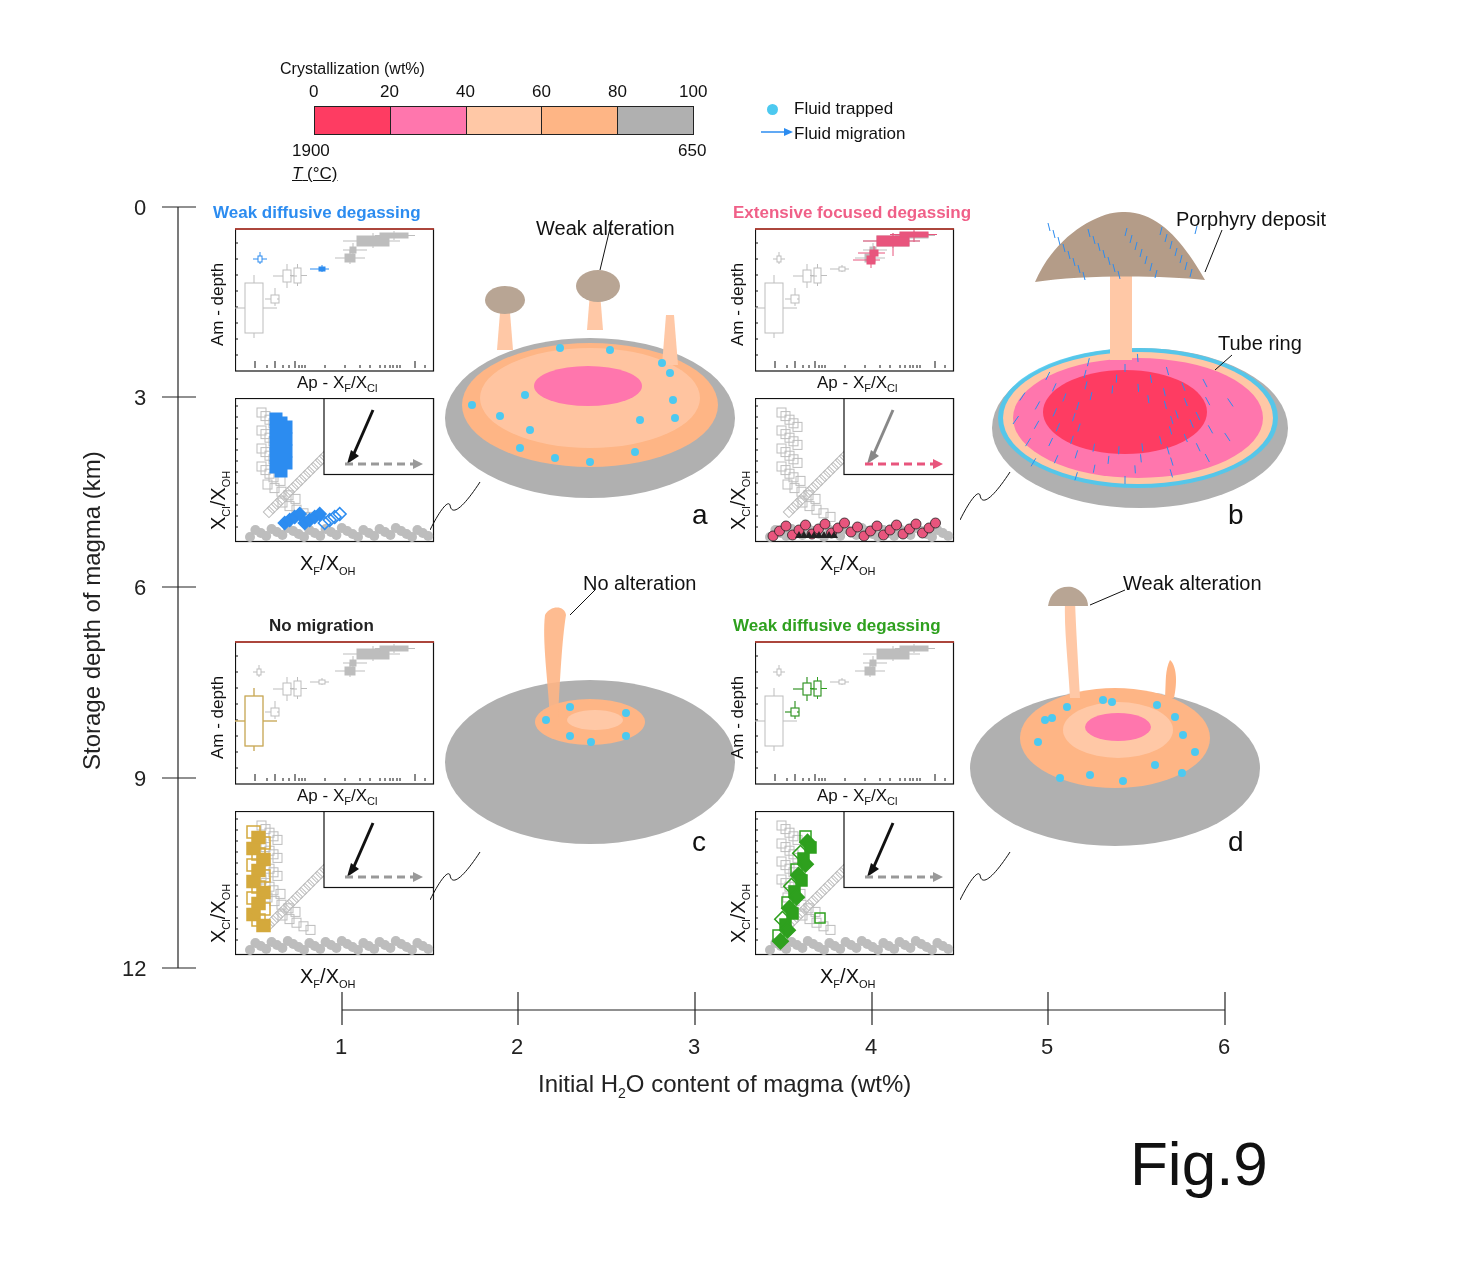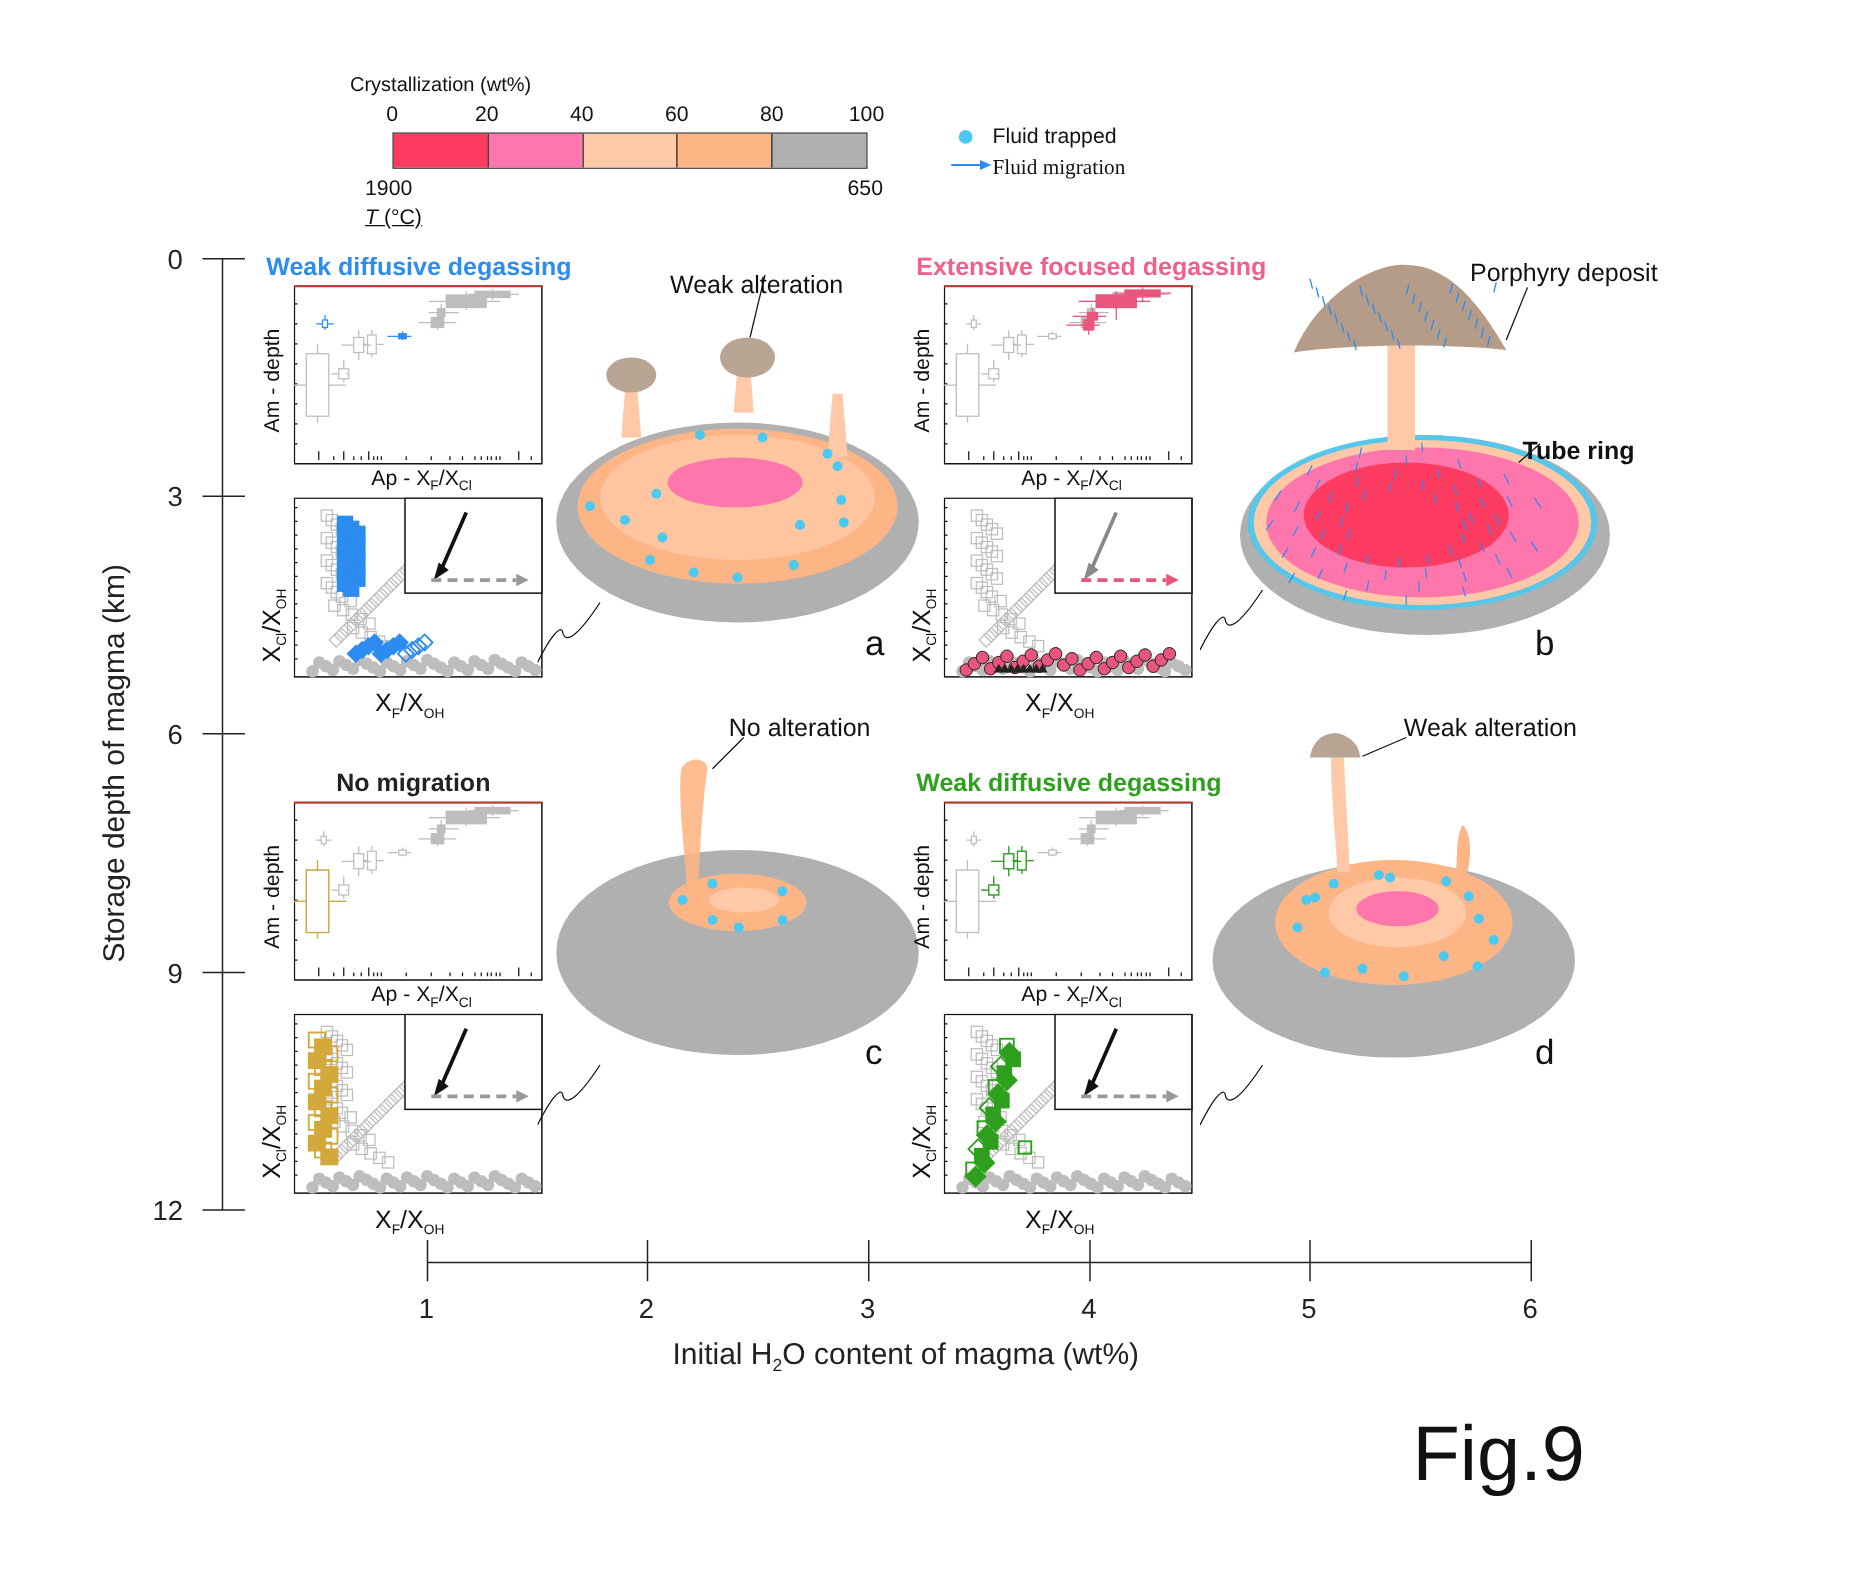--- a/index.html
+++ b/index.html
@@ -5,21 +5,21 @@
   html, body { margin:0; padding:0; background:#ffffff; }
   body { width:1483px; height:1265px; position:relative; overflow:hidden;
          font-family:"Liberation Sans", "DejaVu Sans", sans-serif; color:#111; }
   .abs { position:absolute; }
   .txt { white-space:nowrap; }
   .cb-title { font-size:16px; }
   .cb-tick { font-size:17px; }
   .legend-label { font-size:17px; }
   .axis-tick { font-size:22px; color:#222; }
   .axis-label { font-size:24px; color:#222; }
-  .panel-title { font-size:20px; font-weight:bold; }
+  .panel-title { font-size:17px; font-weight:bold; }
   .ylab { font-size:17px; transform-origin:left top; }
   .xlab { font-size:17px; }
   .callout { font-size:20px; }
   .panel-letter { font-size:28px; }
   .fig-label { font-size:62px; }
 </style>
 </head>
 <body>
 
 <div class="abs txt cb-title" style="left:280px;top:60px;">Crystallization (wt%)</div>
@@ -42,21 +42,21 @@
 <div class="abs txt cb-tick" style="left:678px;top:141px;">650</div>
 <div class="abs txt cb-tick" style="left:292px;top:164px;text-decoration:underline;"><i>T</i><span> (°C)</span></div>
 
 <div class="abs" style="left:760px;top:98px;width:200px;height:52px;">
   <div class="abs" style="left:7px;top:6px;width:11px;height:11px;border-radius:50%;background:#4cc9f0;"></div>
   <div class="abs txt legend-label" style="left:34px;top:1px;">Fluid trapped</div>
   <svg class="abs" style="left:0;top:28px;" width="34" height="12">
     <line x1="1" y1="6" x2="26" y2="6" stroke="#2c8cf0" stroke-width="1.5"></line>
     <polygon points="24,2 33,6 24,10" fill="#2c8cf0"></polygon>
   </svg>
-  <div class="abs txt legend-label" style="left:34px;top:26px;font-family:Liberation Serif, serif;">Fluid migration</div>
+  <div class="abs txt legend-label" style="left:34px;top:26px;">Fluid migration</div>
 </div>
 
 <svg class="abs" style="left:150px;top:195px;" width="50" height="785">
   <line x1="28" y1="12" x2="28" y2="773" stroke="#222" stroke-width="1.2"></line>
   <line x1="12" y1="12" x2="46" y2="12" stroke="#222" stroke-width="1.2"></line>
   <line x1="12" y1="202" x2="46" y2="202" stroke="#222" stroke-width="1.2"></line>
   <line x1="12" y1="392" x2="46" y2="392" stroke="#222" stroke-width="1.2"></line>
   <line x1="12" y1="583" x2="46" y2="583" stroke="#222" stroke-width="1.2"></line>
   <line x1="12" y1="773" x2="46" y2="773" stroke="#222" stroke-width="1.2"></line>
 </svg>
@@ -679,21 +679,21 @@
       <line x1="210" y1="59" x2="212" y2="51" stroke="#2c8cf0" stroke-width="1"></line>
       <line x1="215" y1="66" x2="217" y2="58" stroke="#2c8cf0" stroke-width="1"></line>
       <line x1="220" y1="73" x2="222" y2="65" stroke="#2c8cf0" stroke-width="1"></line>
       <line x1="225" y1="80" x2="227" y2="72" stroke="#2c8cf0" stroke-width="1"></line>
       <line x1="230" y1="87" x2="232" y2="79" stroke="#2c8cf0" stroke-width="1"></line>
       <line x1="235" y1="44" x2="237" y2="36" stroke="#2c8cf0" stroke-width="1"></line>
       <line x1="262" y1="40" x2="245" y2="82" stroke="#111" stroke-width="1"></line>
       <line x1="272" y1="165" x2="255" y2="180" stroke="#111" stroke-width="1"></line>
     </svg>
     <div class="abs txt callout" style="left:1176px;top:208px;text-align:right;">Porphyry deposit</div>
-    <div class="abs txt callout" style="left:1218px;top:350px;font-weight:bold;">Tube ring</div>
+    <div class="abs txt callout" style="left:1218px;top:332px;">Tube ring</div>
     <div class="abs txt panel-letter" style="left:1228px;top:499px;">b</div>
   </div>
 <div id="panel-c" class="abs" style="left:0;top:0;">
     <div class="abs txt panel-title" style="left:269px;top:616px;color:#222222;">No migration</div>
     <svg width="200" height="145" class="abs" style="left:235px;top:641px;">
       <rect x="0.5" y="1" width="198" height="142" fill="#fff" stroke="#111" stroke-width="1.2"></rect>
       <line x1="0" y1="1" x2="199" y2="1" stroke="#c0392b" stroke-width="1.5"></line>
       <line x1="0" y1="15" x2="3" y2="15" stroke="#111" stroke-width="1"></line>
       <line x1="0" y1="31" x2="3" y2="31" stroke="#111" stroke-width="1"></line>
       <line x1="0" y1="47" x2="3" y2="47" stroke="#111" stroke-width="1"></line>

